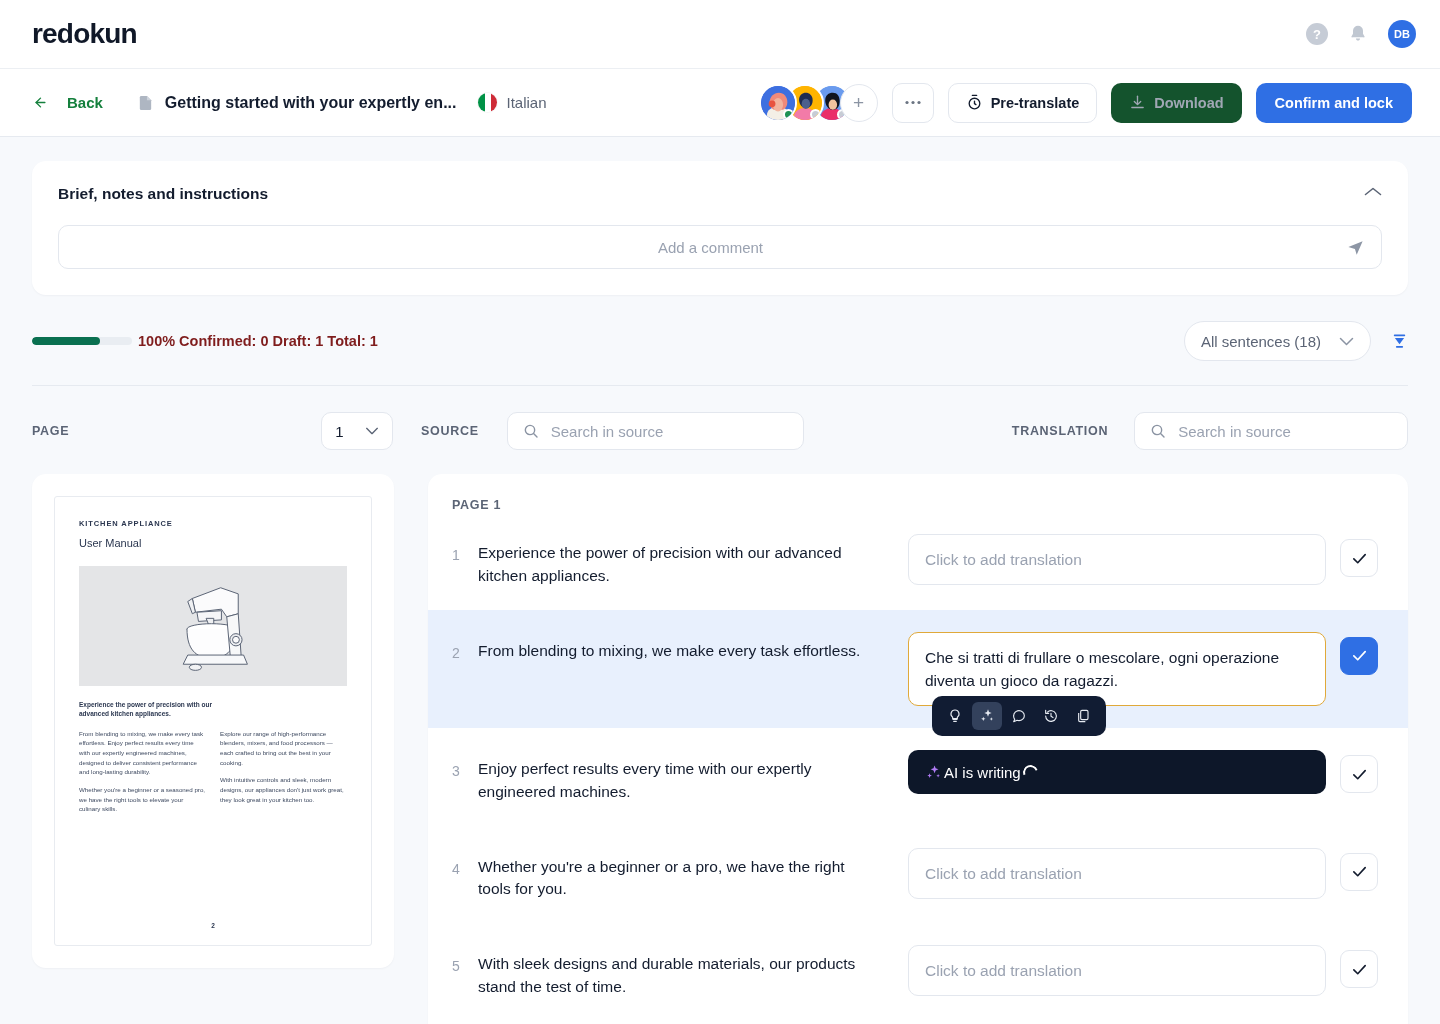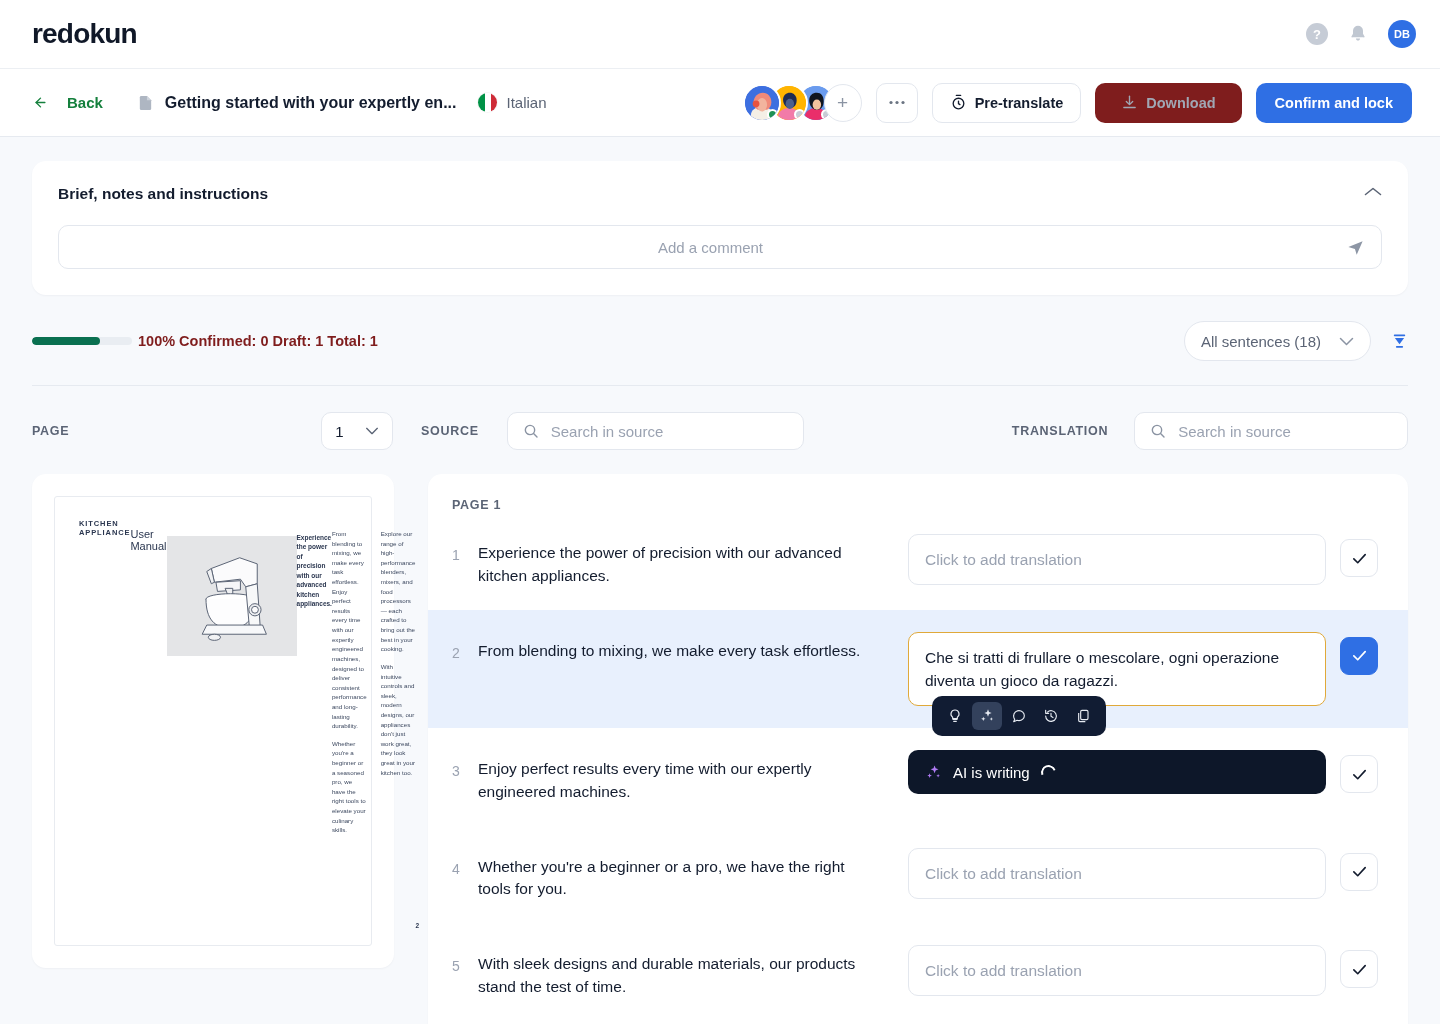--- a/index.html
+++ b/index.html
@@ -103,22 +103,22 @@
   }
   .btn-ghost {
     height: 40px; width: 42px; border: 1px solid #e3e7ee; background: #fff;
     color: #57607180; letter-spacing: 1px;
   }
   .btn-outline {
     height: 40px; padding: 0 17px; border: 1px solid #e3e7ee; background: #fff;
     color: #131c2e;
   }
   .btn-disabled {
-    height: 40px; padding: 0 25px; border: 1px solid transparent;
-    background: #7f1d1d; color: #a0a7b4; cursor: default;
+    height: 40px; padding: 0 17px; border: 1px solid transparent;
+    background: #14532d; color: #a0a7b4; cursor: default;
   }
   .btn-primary {
     height: 40px; padding: 0 18px; border: 1px solid transparent;
     background: #2f6fe4; color: #fff;
   }
 
   
   .wrap { padding: 0 32px; }
 
   .brief-card {
@@ -188,21 +188,21 @@
   .content { display: flex; gap: 34px; }
   .preview-panel {
     width: 362px; flex: 0 0 362px;
     background: #fff; border-radius: 14px;
     padding: 22px; height: 494px;
     box-shadow: 0 1px 2px rgba(16,24,40,0.04);
   }
   .page-thumb {
     background: #fff; border: 1px solid #e8ebf0; border-radius: 3px;
     height: 100%; padding: 22px 24px 12px 24px;
-    display: flex; flex-direction: row;
+    display: flex; flex-direction: column;
   }
   .kicker {
     font-size: 7.5px; font-weight: 700; letter-spacing: 0.9px; color: #2b3750;
   }
   .thumb-h1 {
     margin-top: 20px; font-size: 21px; font-weight: 700;
     line-height: 1.16; color: #1b2236; letter-spacing: -0.4px;
   }
   .thumb-sub { margin-top: 9px; font-size: 11px; color: #2b3750; }
   .thumb-img {
@@ -274,21 +274,21 @@
   }
   .ai-tool {
     width: 30px; height: 28px; border-radius: 6px;
     display: flex; align-items: center; justify-content: center;
     color: #e7ebf2; cursor: pointer;
   }
   .ai-tool.sel { background: #33415c; }
 
   .ai-writing {
     background: #0d1729; border-radius: 10px;
-    height: 44px; display: flex; align-items: center; gap: 11px;
+    height: 44px; display: flex; align-items: center; gap: 2px;
     padding: 0 17px; flex: 1;
   }
   .ai-writing .lbl { font-size: 15px; color: #fff; }
   .spinner {
     width: 15px; height: 15px; border-radius: 50%;
     border: 2px solid #ffffff; border-right-color: transparent;
     border-bottom-color: transparent;
     transform: rotate(25deg);
   }
 </style>

